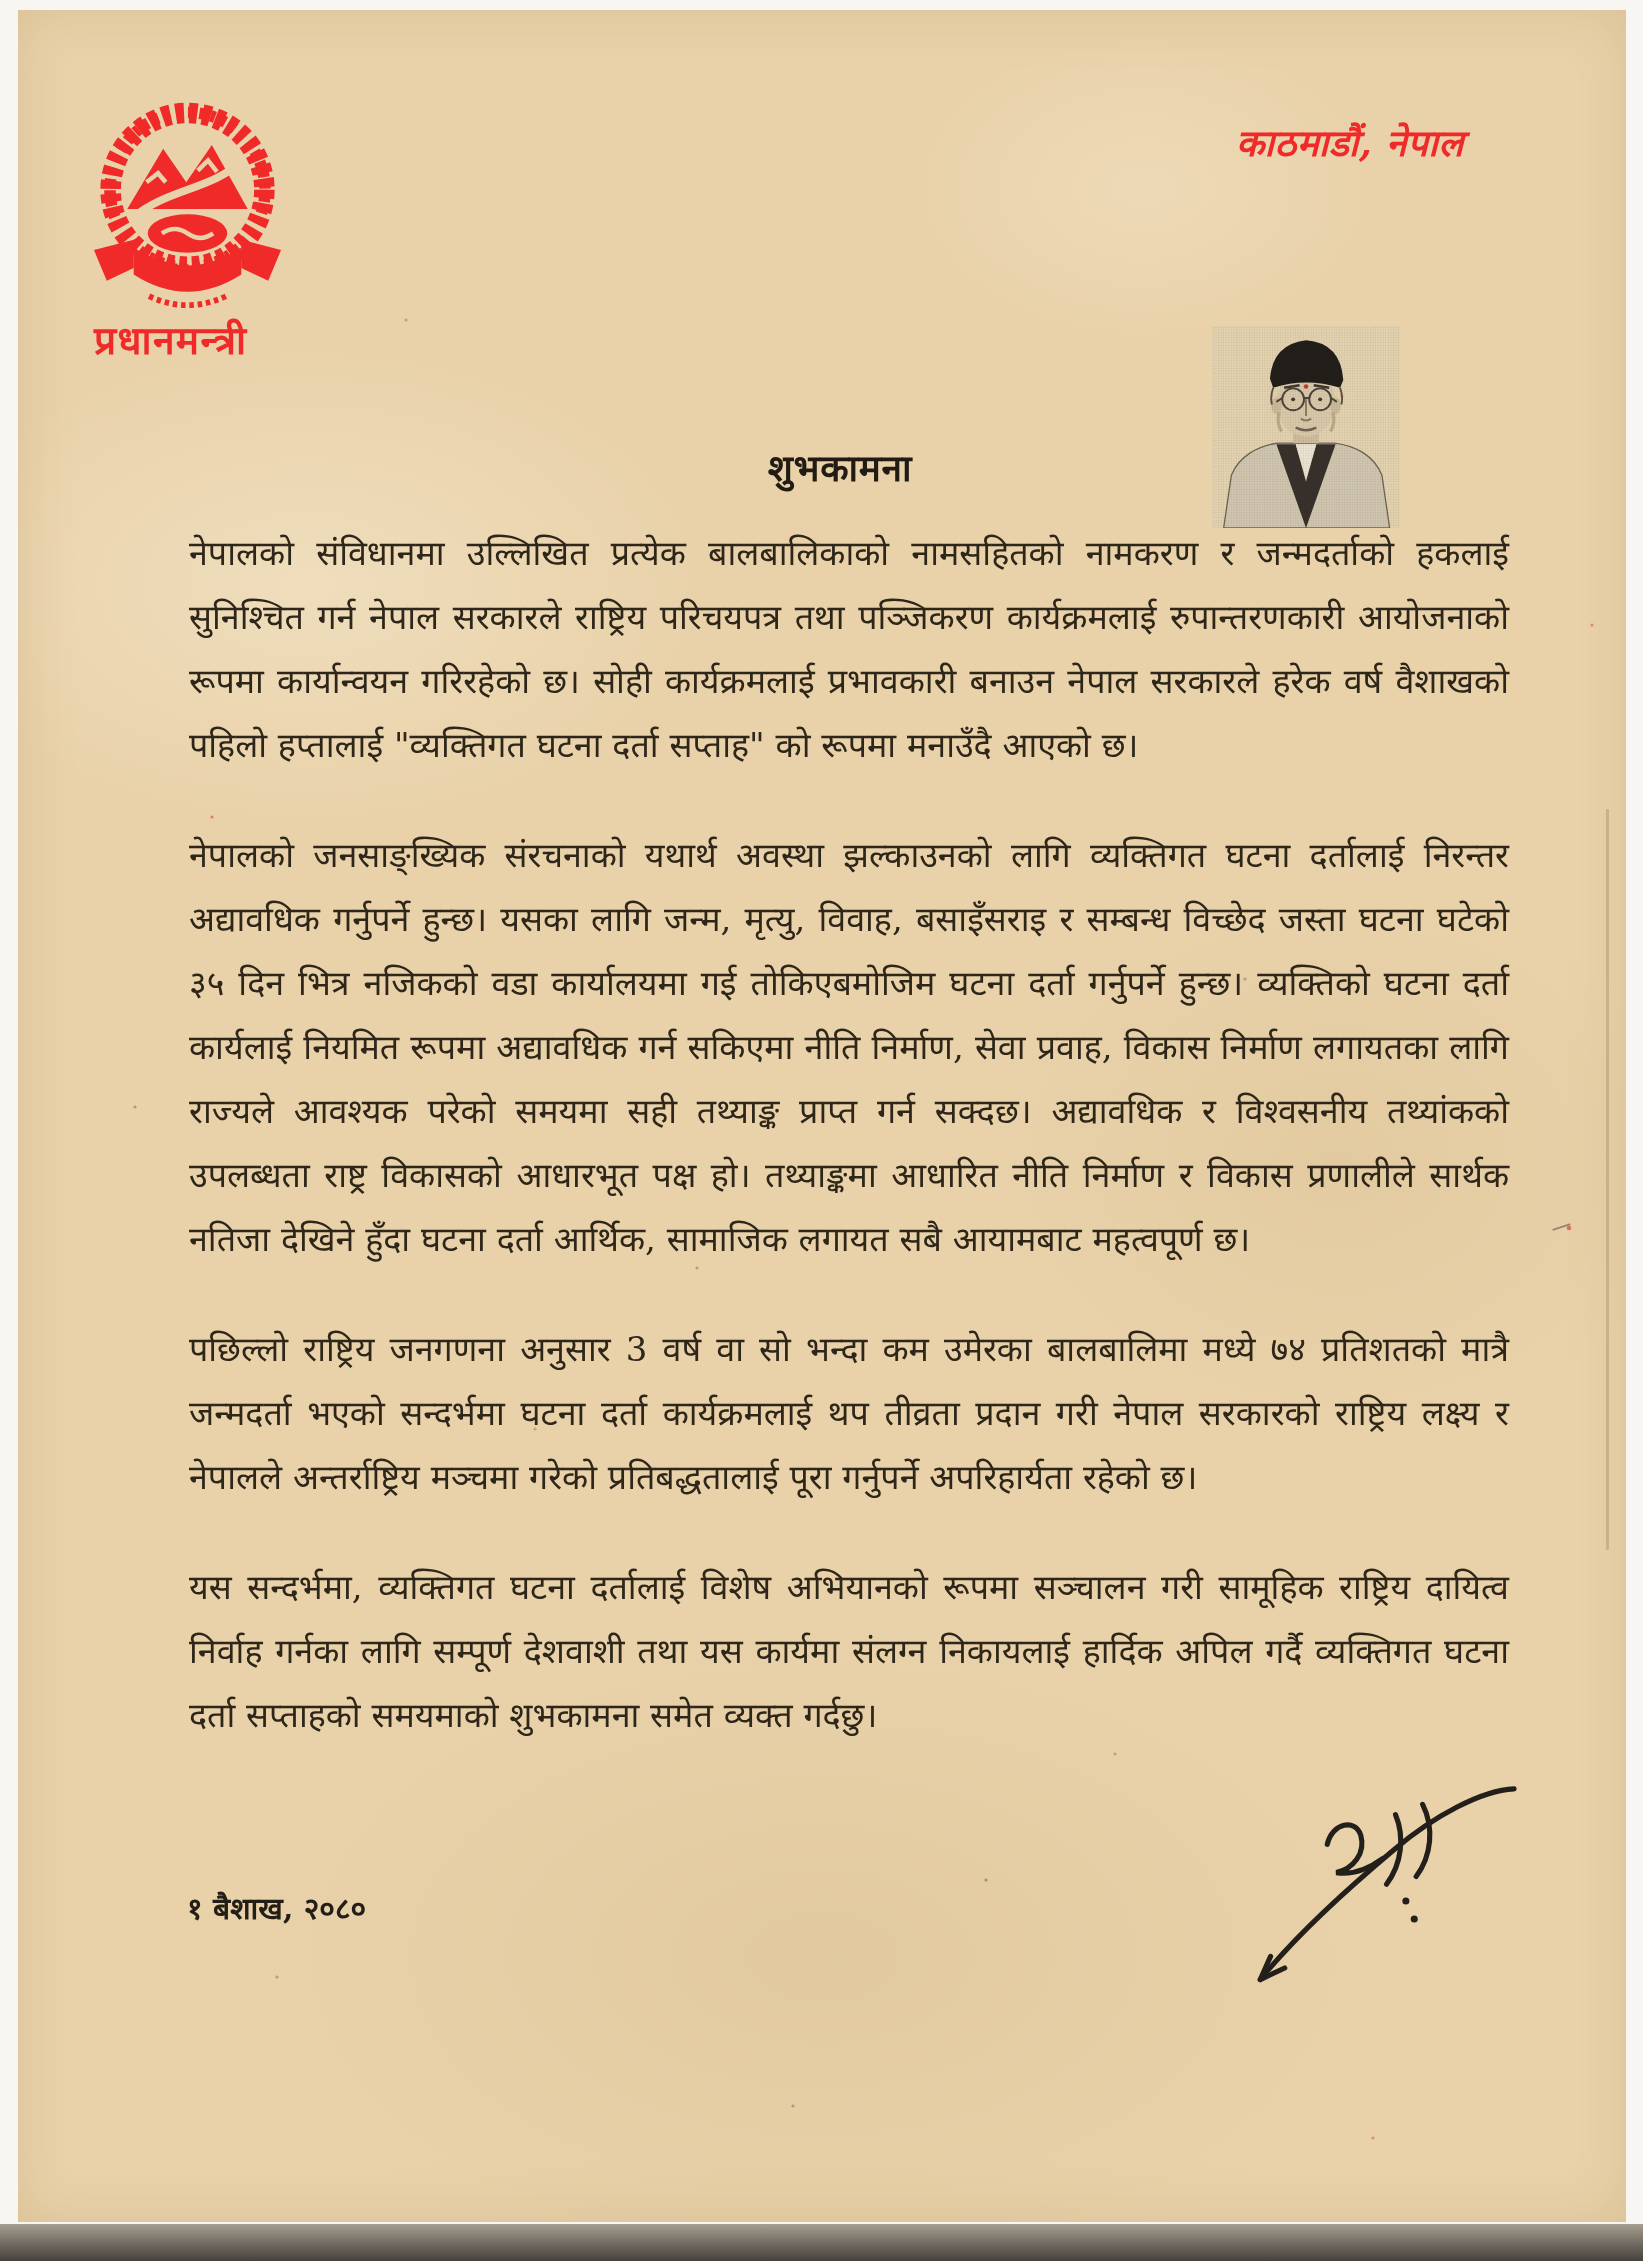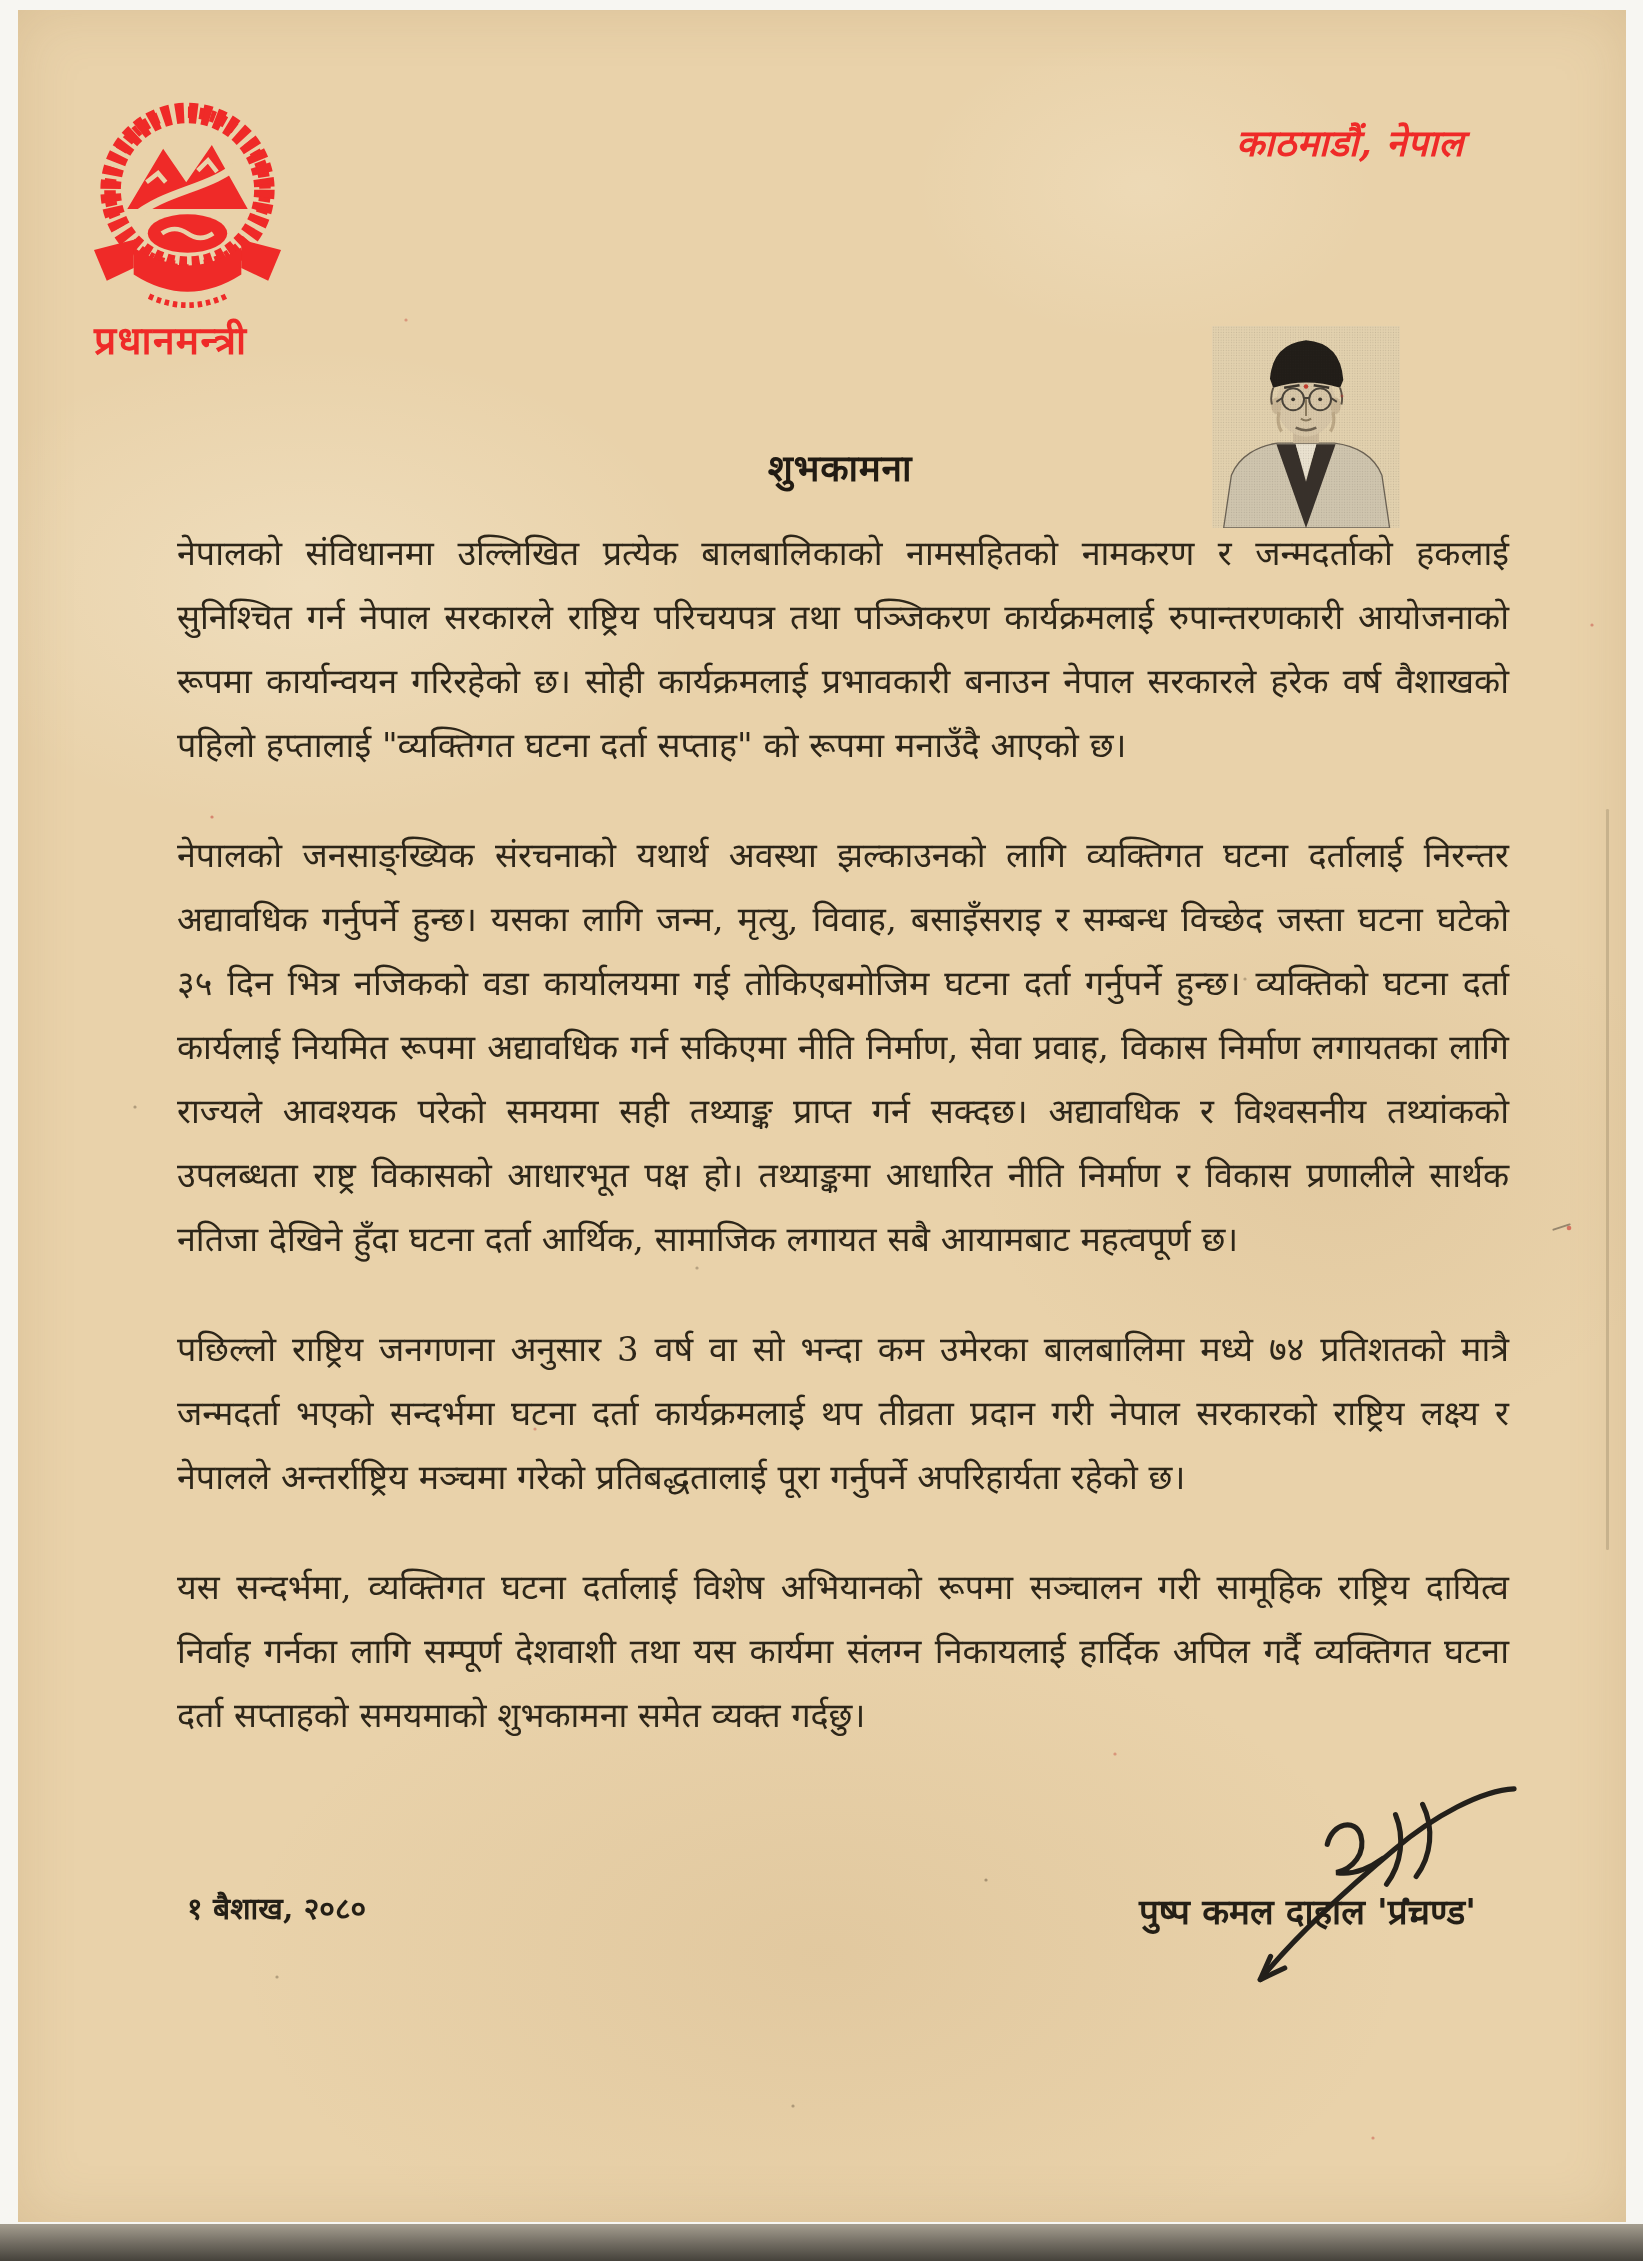--- a/index.html
+++ b/index.html
@@ -43,21 +43,21 @@
   .sender-title{position:absolute;left:76px;top:302px;font-size:39px;font-weight:700;color:#ef2a28;letter-spacing:1.3px;}
   .location{position:absolute;right:162px;top:106px;font-size:37px;font-weight:700;color:#ef2a28;letter-spacing:0.6px;font-style:italic;}
 
   .pm-photo{position:absolute;left:1194px;top:316px;width:188px;height:202px;}
 
   .letter-title{position:absolute;left:0;top:431px;width:1644px;text-align:center;
     font-size:37px;font-weight:700;color:#211b13;letter-spacing:0.6px;}
 
   .letter-body{position:absolute;left:159px;top:511px;width:1332px;color:#2d2619;
     font-size:34px;line-height:64px;text-align:justify;}
-  .letter-body p{margin:0 0 46px 0;}
+  .letter-body p{margin:0 0 46px 12px;}
 
   .signature{position:absolute;left:1183px;top:1748px;width:335px;height:237px;}
   .date-line{position:absolute;left:169px;top:1877px;font-size:30px;font-weight:600;color:#241f16;}
   .signatory{position:absolute;right:150px;top:1877px;font-size:35px;font-weight:600;color:#241f16;}
 </style>
 </head>
 <body>
 
 <div class="scan">
   <div class="paper">
@@ -130,21 +130,20 @@
           <path d="M196,130 C204,96 240,90 248,116 C256,144 236,168 210,174 C234,178 260,168 282,152"></path>
           <path d="M302,84 C316,118 312,160 288,192"></path>
           <path d="M344,68 C362,104 358,148 334,180"></path>
         </g>
         <circle cx="318" cy="218" r="5.5" fill="#23201b"></circle>
         <circle cx="331" cy="246" r="5.5" fill="#23201b"></circle>
       </svg>
     </div>
 
     <div class="date-line">१ बैशाख, २०८०</div>
-    <div class="signatory">पुष्प कमल दाहाल 'प्रचण्ड'</div>
 
     <div class="paper-fold"></div>
     <div class="specks"></div>
     <div class="pen-mark"></div>
   </div>
 
   <div class="bottom-strip"></div>
 </div>
 
 

